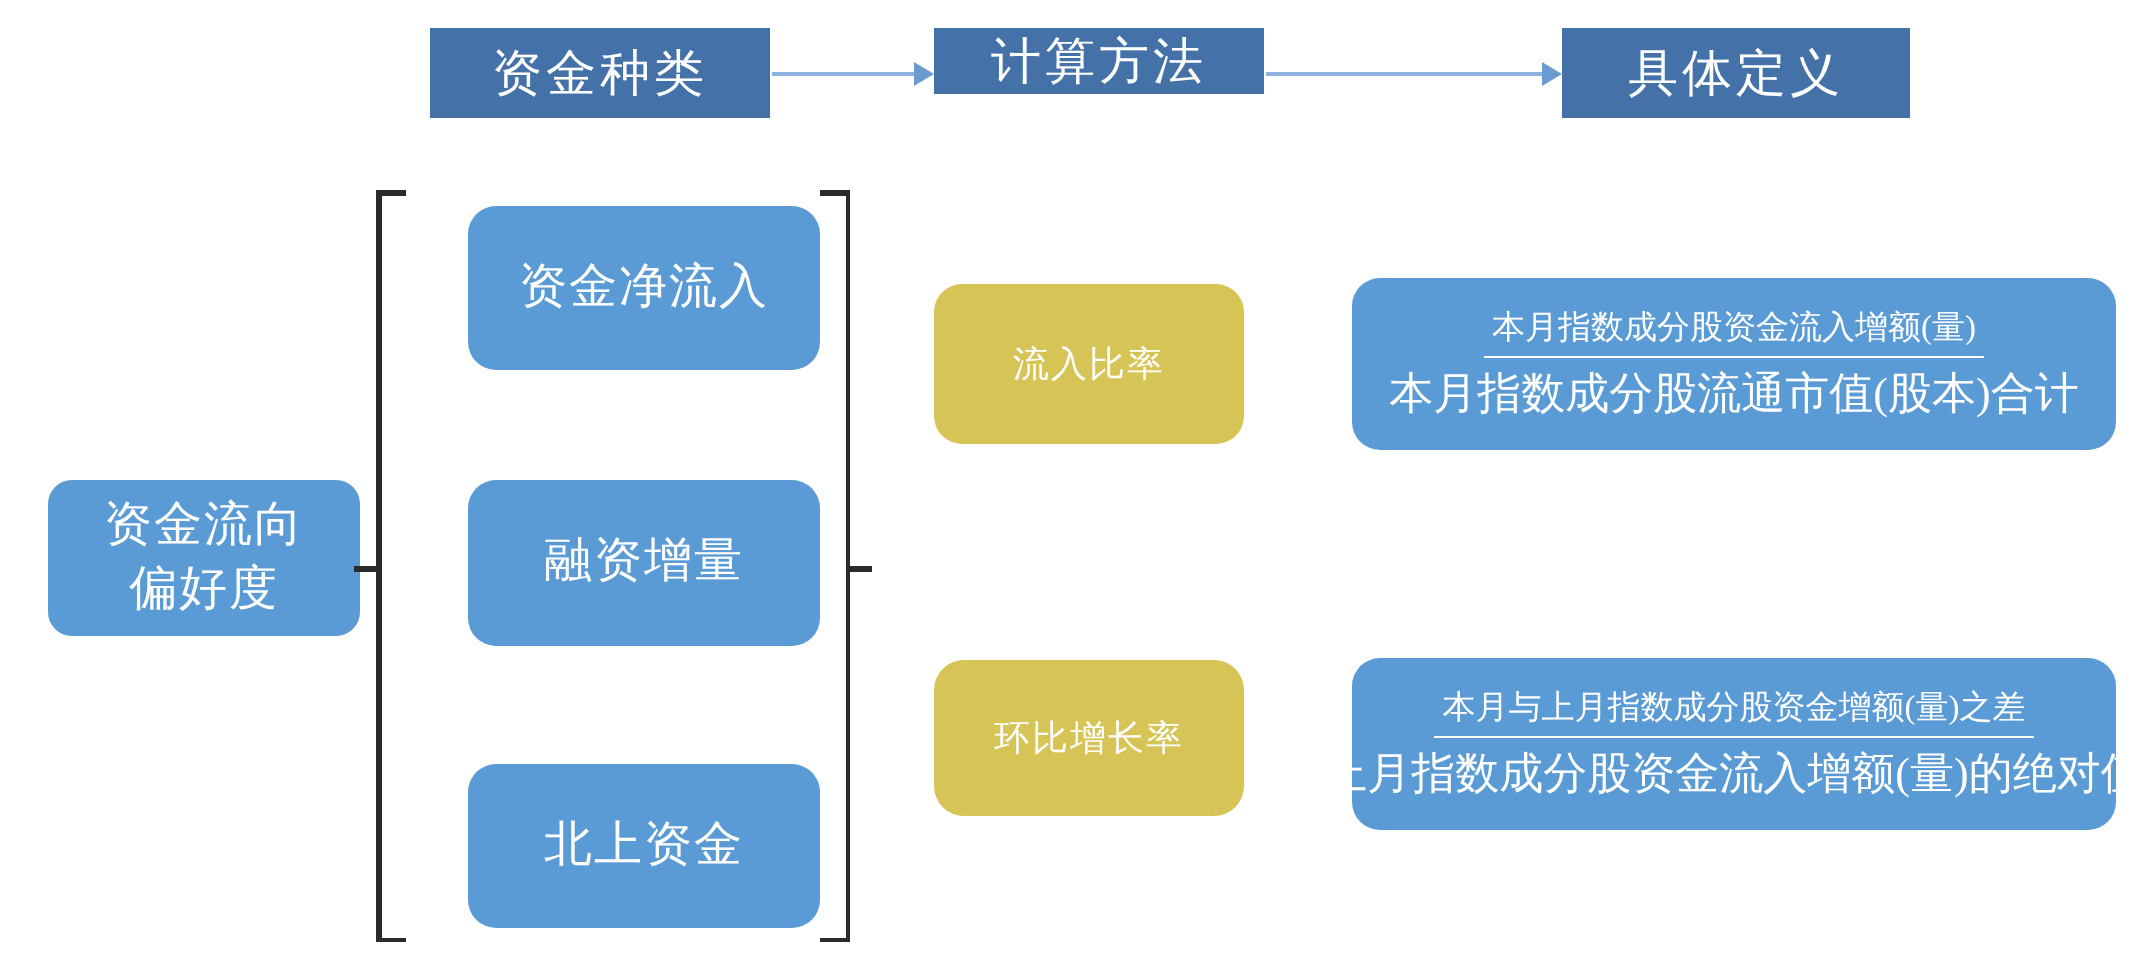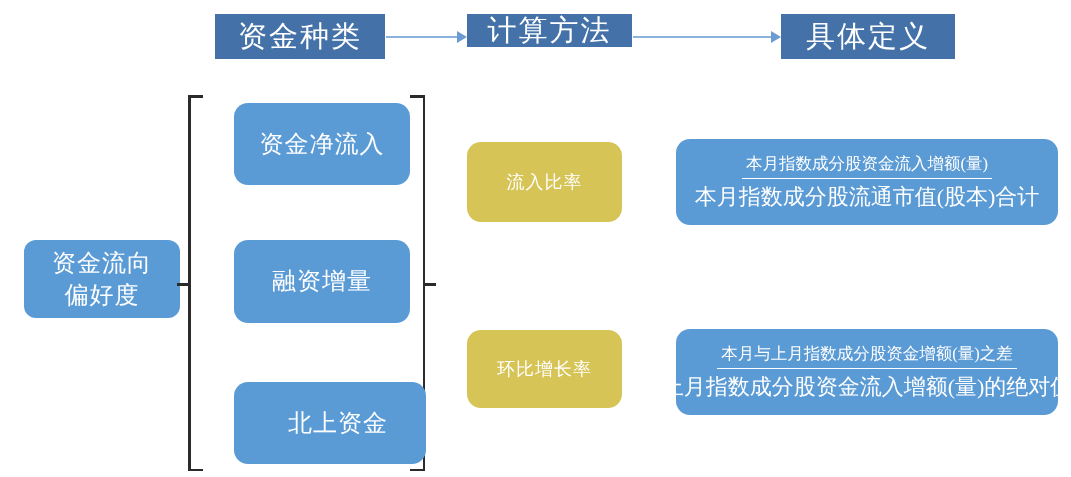--- a/index.html
+++ b/index.html
@@ -19,21 +19,21 @@
   }
 
   
   .hdr-box {
     position: absolute;
     background: #4472A8;
     color: #ffffff;
     display: flex;
     align-items: center;
     justify-content: center;
-    font-size: 29px;
+    font-size: 25px;
     letter-spacing: 2px;
     font-family: "Liberation Serif", "DejaVu Serif", serif;
     font-weight: 400;
   }
 
   
   .arrow {
     position: absolute;
     height: 14px;
   }
@@ -188,25 +188,25 @@
     <div class="stem"></div>
     <div class="tip top"></div>
     <div class="tip bottom"></div>
     <div class="nub"></div>
   </div>
 
   <div class="blue-box" style="left:222px; top:103px; width:176px; height:82px;">资金净流入</div>
 
   <div class="blue-box" style="left:222px; top:240px; width:176px; height:83px;">融资增量</div>
 
-  <div class="blue-box" style="left:222px; top:382px; width:176px; height:82px;padding-left:16px;">北上资金</div>
+  <div class="blue-box" style="left:222px; top:382px; width:176px; height:82px;">北上资金</div>
 
   <div class="gold-box" style="left:467px; top:142px; width:155px; height:80px;">流入比率</div>
 
-  <div class="gold-box" style="left:467px; top:330px; width:155px; height:78px;">环比增长率</div>
+  <div class="gold-box" style="left:467px; top:330px; width:155px; height:78px;border-radius:15px;">环比增长率</div>
 
   <div class="formula-box" style="left:676px; top:139px; width:382px; height:86px;">
     <div class="numer">本月指数成分股资金流入增额(量)</div>
     <div class="denom">本月指数成分股流通市值(股本)合计</div>
   </div>
 
   <div class="formula-box" style="left:676px; top:329px; width:382px; height:86px;">
     <div class="numer">本月与上月指数成分股资金增额(量)之差</div>
     <div class="denom">上月指数成分股资金流入增额(量)的绝对值</div>
   </div>

